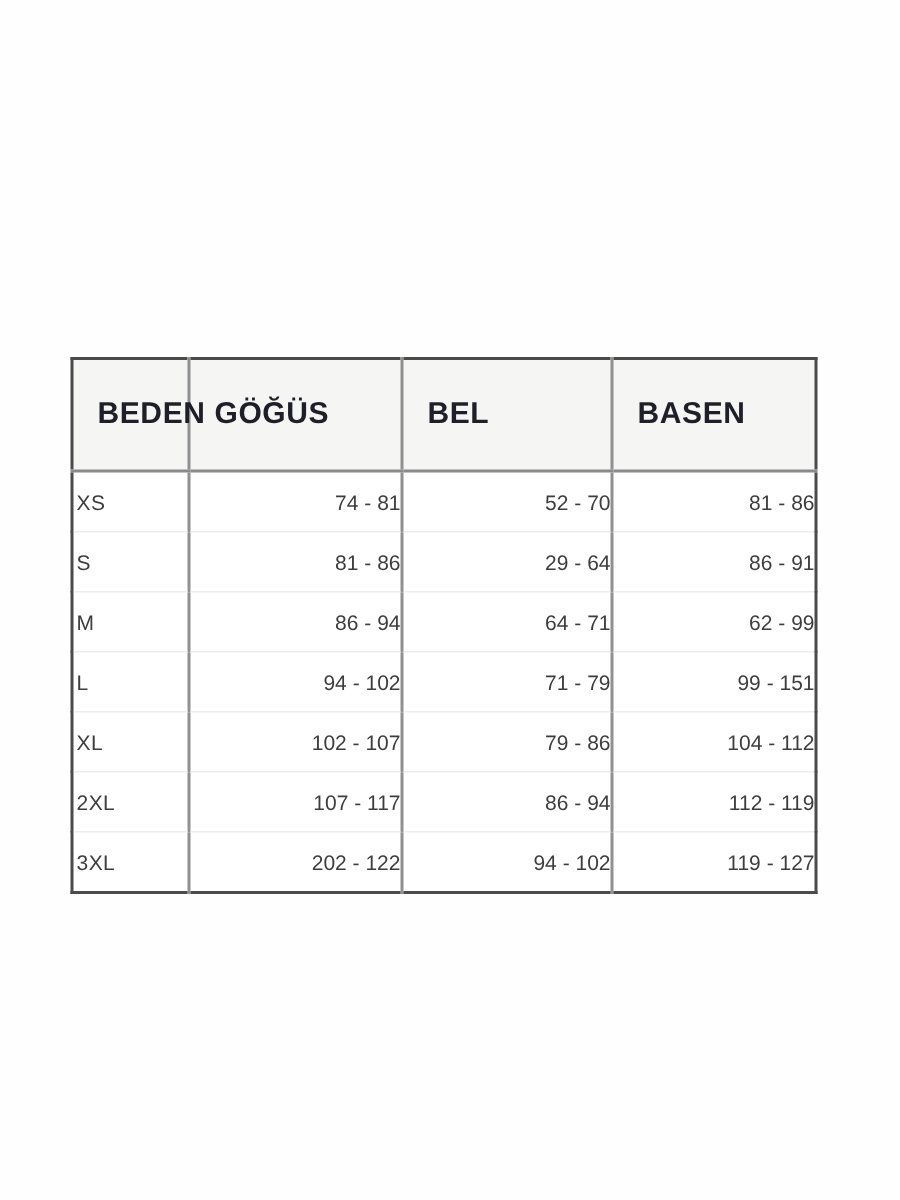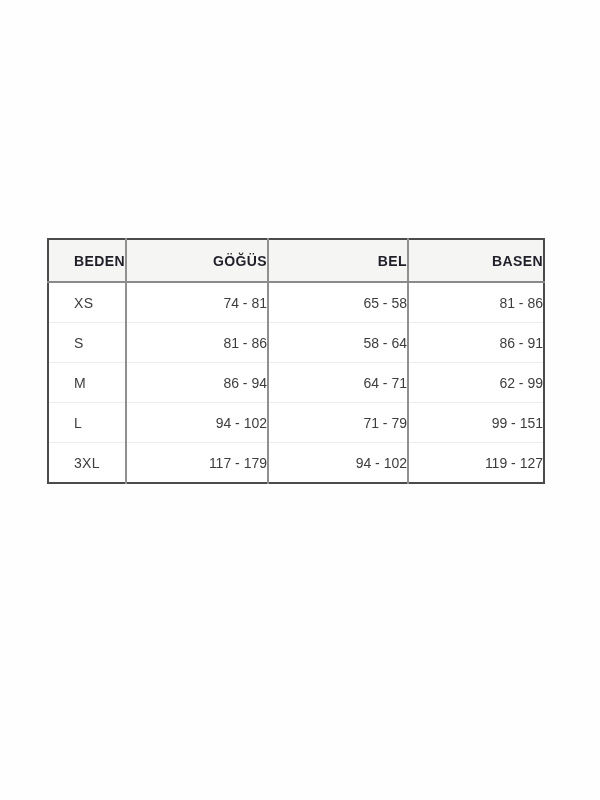--- a/index.html
+++ b/index.html
@@ -28,46 +28,46 @@
   }
   col.c-size  { width: 78px; }
   col.c-chest { width: 142px; }
   col.c-waist { width: 140px; }
   col.c-hip   { width: 136px; }
 
   table.size-chart th {
     height: 41px;
     background: #f5f5f4;
     color: #1f1f29;
-    font-size: 14px;
+    font-size: 20px;
     font-weight: bold;
     letter-spacing: 0.4px;
-    text-align: right;
+    text-align: left;
     border-bottom: 2px solid #8a8a8a;
-    padding: 0;
+    padding: 16px;
   }
   table.size-chart th + th,
   table.size-chart td + td {
     border-left: 2px solid #909090;
     margin-top: 12px;
   }
   table.size-chart td {
     height: 39px;
     color: #3d3d3f;
     font-size: 14px;
     text-align: right;
     padding: 0;
     background: #ffffff;
   }
   table.size-chart tbody tr + tr td {
     border-top: 1px solid #ededed;
   }
   table.size-chart td.size-cell {
     text-align: left;
-    padding-left: 25px;
+    padding-left: 2px;
     letter-spacing: 0.3px;
   }
 </style>
 </head>
 <body>
 
 <div class="size-chart-wrap">
   <table class="size-chart">
     <colgroup>
       <col class="c-size">
@@ -80,42 +80,54 @@
         <th>BEDEN</th>
         <th>GÖĞÜS</th>
         <th>BEL</th>
         <th>BASEN</th>
       </tr>
     </thead>
     <tbody>
         <tr>
           <td class="size-cell">XS</td>
           <td>74 - 81</td>
-          <td>65 - 58</td>
+          <td>52 - 70</td>
           <td>81 - 86</td>
         </tr>
         <tr>
           <td class="size-cell">S</td>
           <td>81 - 86</td>
-          <td>58 - 64</td>
+          <td>29 - 64</td>
           <td>86 - 91</td>
         </tr>
         <tr>
           <td class="size-cell">M</td>
           <td>86 - 94</td>
           <td>64 - 71</td>
           <td>62 - 99</td>
         </tr>
         <tr>
           <td class="size-cell">L</td>
           <td>94 - 102</td>
           <td>71 - 79</td>
           <td>99 - 151</td>
         </tr>
         <tr>
+          <td class="size-cell">XL</td>
+          <td>102 - 107</td>
+          <td>79 - 86</td>
+          <td>104 - 112</td>
+        </tr>
+        <tr>
+          <td class="size-cell">2XL</td>
+          <td>107 - 117</td>
+          <td>86 - 94</td>
+          <td>112 - 119</td>
+        </tr>
+        <tr>
           <td class="size-cell">3XL</td>
-          <td>117 - 179</td>
+          <td>202 - 122</td>
           <td>94 - 102</td>
           <td>119 - 127</td>
         </tr>
       </tbody>
   </table>
 </div>
 
 </body></html>

